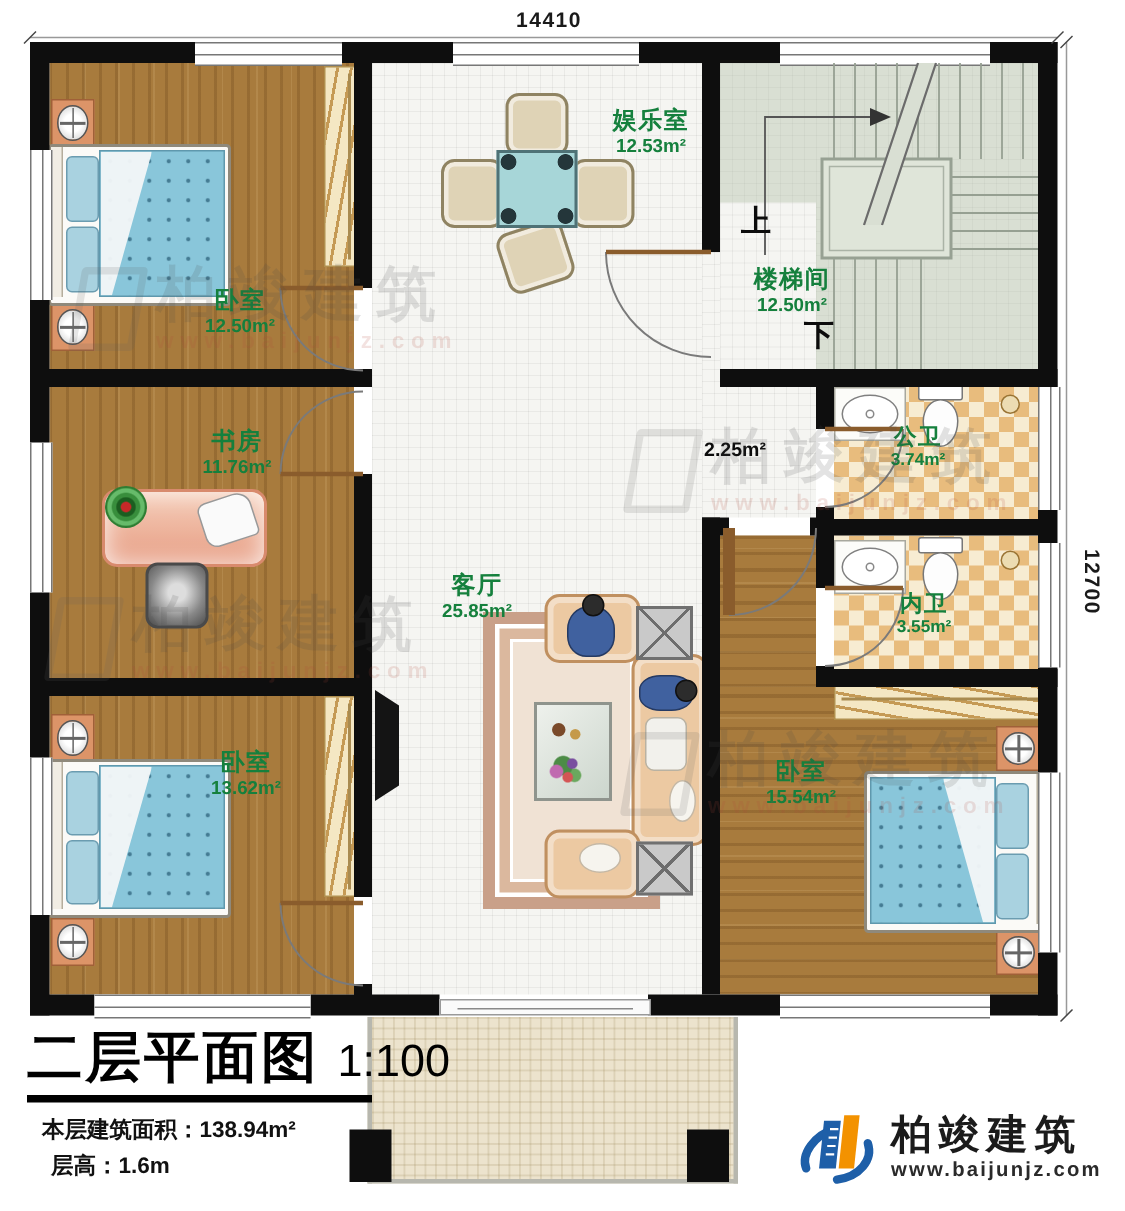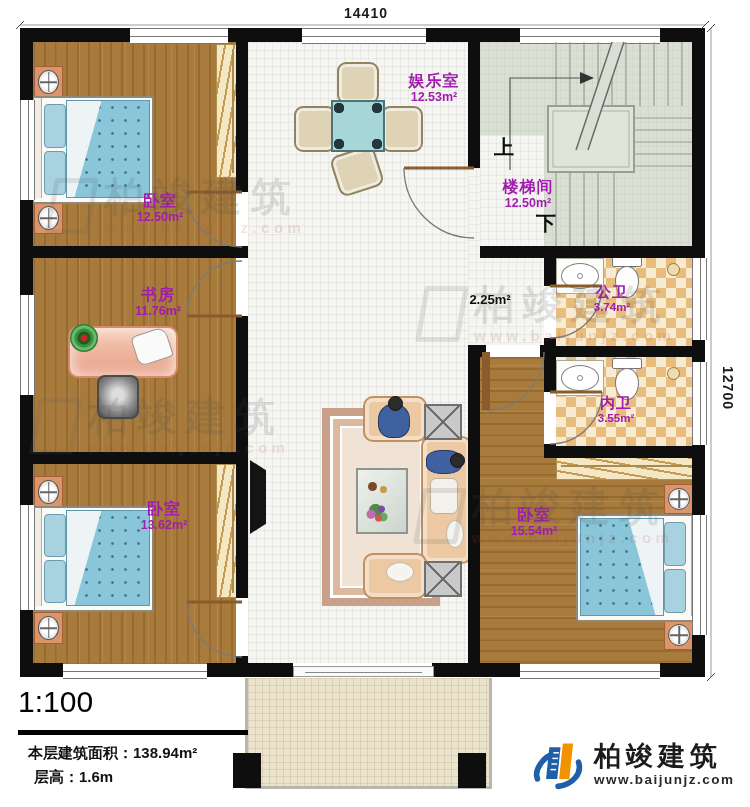--- a/index.html
+++ b/index.html
@@ -87,21 +87,21 @@
   .legs{background:#f2f1ec;border:1px solid #b9b2a2;border-radius:6px;}
   .cushion{background:#f6f4ee;border:1px solid #c5b8a5;border-radius:50%;}
   .counter{background:#fcfcf9;border:1.5px solid #a8a89e;}
   .sink{background:#fff;border:1.5px solid #808080;border-radius:50%;}
   .sink::after{content:'';position:absolute;left:50%;top:50%;width:4px;height:4px;border:1px solid #888;border-radius:50%;transform:translate(-50%,-50%);}
   .wc-tank{background:#fff;border:1.5px solid #777;border-radius:2px;}
   .wc-bowl{background:#fdfdfd;border:1.5px solid #777;border-radius:50%/46% 46% 54% 54%;}
   .drain{background:#ecdcb2;border:1.5px solid #9a7434;border-radius:50%;}
   .pillar{background:#0e0e0e;}
   
-  .rl{text-align:center;color:#a21caf;font-weight:800;}
+  .rl{text-align:center;color:#15803d;font-weight:800;}
   .rl .nm{font-size:16px;line-height:1.1;letter-spacing:1px;}
   .rl .ar{font-size:12.5px;line-height:1.2;}
   .rl.sm .nm{font-size:15px;}
   .rl.sm .ar{font-size:11.5px;}
   .single{font-size:13px;font-weight:800;color:#0c0c0c;text-align:center;}
   .updown{font-size:20px;font-weight:800;color:#0c0c0c;}
   .dim{font-size:14px;font-weight:700;color:#1a1a1a;background:#fff;text-align:center;letter-spacing:1px;}
   
   .wm{display:flex;align-items:center;gap:10px;opacity:.15;pointer-events:none;}
   .wm-icon{width:34px;height:46px;border:5px solid #606060;border-radius:3px;transform:skewX(-10deg);}
@@ -331,20 +331,24 @@
     <div class="ar">11.76m²</div>
   </div>
   <div class="abs rl" style="left:116px;top:500px;width:96px;">
     <div class="nm">卧室</div>
     <div class="ar">13.62m²</div>
   </div>
   <div class="abs rl" style="left:392px;top:72px;width:84px;">
     <div class="nm">娱乐室</div>
     <div class="ar">12.53m²</div>
   </div>
+  <div class="abs rl" style="left:276px;top:382px;width:84px;">
+    <div class="nm">客厅</div>
+    <div class="ar">25.85m²</div>
+  </div>
   <div class="abs rl" style="left:476px;top:178px;width:104px;">
     <div class="nm">楼梯间</div>
     <div class="ar">12.50m²</div>
   </div>
   <div class="abs rl sm" style="left:570px;top:284px;width:84px;">
     <div class="nm">公卫</div>
     <div class="ar">3.74m²</div>
   </div>
   <div class="abs rl sm" style="left:574px;top:395px;width:84px;">
     <div class="nm">内卫</div>
@@ -384,20 +388,21 @@
   </div>
   <div class="abs wm" style="left:418px;top:486px;">
     <div class="wm-icon"></div>
     <div>
         <div class="wm-name">柏竣建筑</div>
          <div class="wm-site">www.baijunjz.com</div>
       </div>
   </div>
 
   <div class="abs tb-row" style="left:18px;top:686px;">
+    <div class="tb-title">二层平面图</div>
     <div class="tb-scale">1:100</div>
   </div>
   <div class="abs tb-line" style="left:18px;top:730px;width:230px;height:5px;"></div>
   <div class="abs tb-stat" style="left:28px;top:744px;">
     <span>本层建筑面积：</span><span>138.94m²</span>
   </div>
   <div class="abs tb-stat" style="left:34px;top:768px;">
     <span>层高：</span><span>1.6m</span>
   </div>
 

